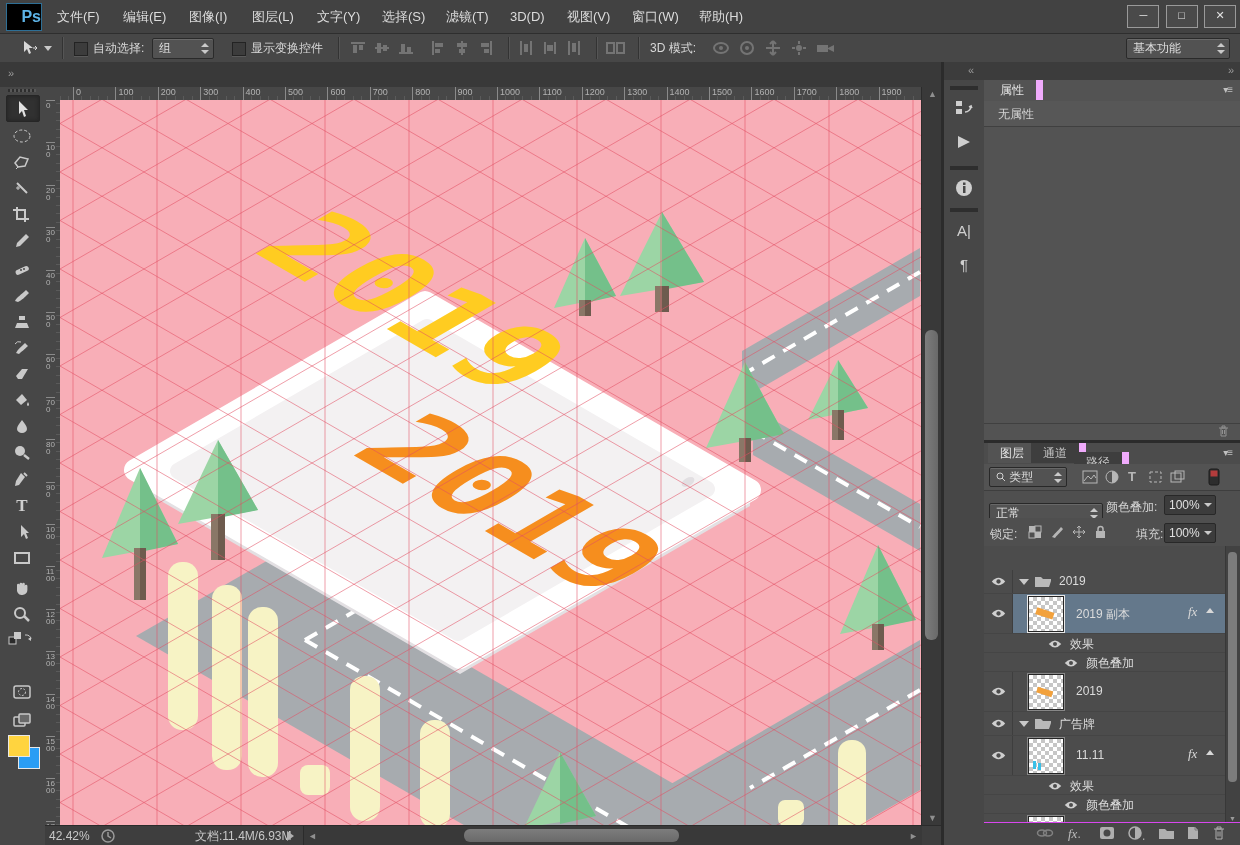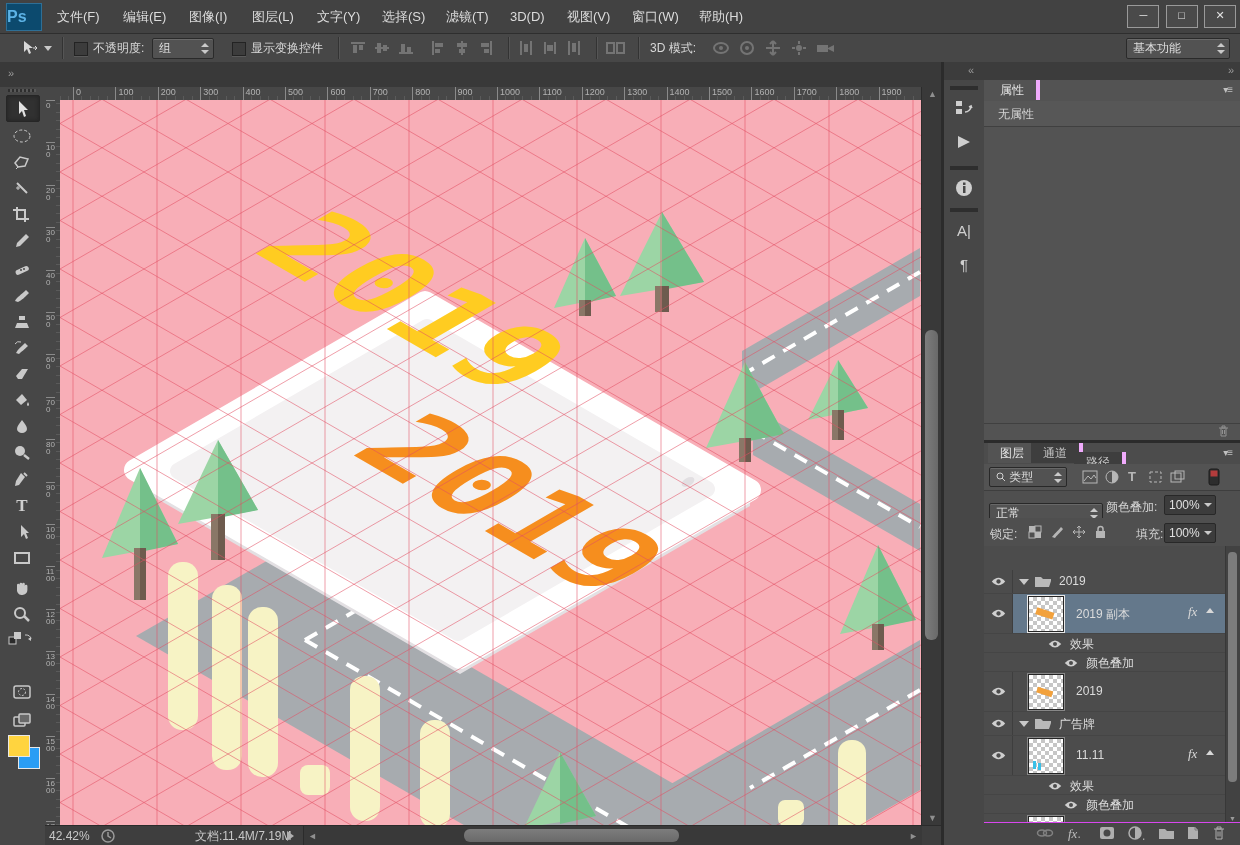--- a/index.html
+++ b/index.html
@@ -1,22 +1,22 @@
 <!DOCTYPE html>
 <html style="--c-background: #F8AEB7; --c-grid: #E14F63; --c-yellow: #FFCC21; --c-orange: #F68E1E; --c-cream: #F7F3C5; --c-road: #A7ABAF; --c-road_dash: #FFFFFF; --c-tree_light: #9CD5A5; --c-tree_dark: #74C08A; --c-trunk: #8A7767; --c-trunk_dark: #6E5B4E; --c-phone: #FFFFFF; --c-phone_side: #E3E0E3; --c-phone_screen: #F3F1F2;"><head>
 <meta charset="utf-8">
 <style>
   html,body{margin:0;padding:0;background:#222;}
   #app{position:relative;width:1240px;height:845px;background:#434343;overflow:hidden;
        font-family:"Liberation Sans",sans-serif;color:#d6d6d6;font-size:12px;-webkit-font-smoothing:antialiased;}
   .abs{position:absolute;}
   
   #menubar{left:0;top:0;width:1240px;height:33px;background:#424242;border-bottom:1px solid #2e2e2e;}
-  #pslogo{left:6px;top:3px;width:34px;height:26px;background:#0c4a6e;border:1px solid #2e6f96;color:#5db3e6;
-          font-weight:bold;font-size:16px;text-align:left;line-height:26px;}
+  #pslogo{left:6px;top:3px;width:34px;height:26px;background:#000000;border:1px solid #2e6f96;color:#5db3e6;
+          font-weight:bold;font-size:16px;text-align:right;line-height:26px;}
   .menuitem{position:absolute;top:0;height:33px;line-height:33px;padding:0 11px;color:#dcdcdc;font-size:13px;}
   #winctl{right:4px;top:5px;}
   .wbtn{display:inline-block;width:30px;height:21px;border:1px solid #9a9a9a;margin-left:3px;color:#e2e2e2;
         text-align:center;line-height:19px;font-size:11px;background:#4a4a4a;}
   
   #optionsbar{left:0;top:34px;width:1240px;height:28px;background:#474747;border-bottom:1px solid #2a2a2a;}
   .obar-sep{position:absolute;top:3px;width:1px;height:22px;background:#333;border-right:1px solid #555;}
   .checkbox{position:absolute;top:8px;width:12px;height:12px;background:#3c3c3c;border:1px solid #232323;box-shadow:0 1px 0 #5a5a5a;}
   .olabel{position:absolute;top:0;height:28px;line-height:28px;color:#d8d8d8;}
   .dropdown{position:absolute;background:#525252;border:1px solid #2a2a2a;border-radius:2px;height:19px;line-height:19px;
@@ -59,21 +59,21 @@
   #hscrolltrack{position:absolute;left:258px;top:0;width:618px;height:20px;background:#393939;border-left:1px solid #2b2b2b;}
   #hthumb{position:absolute;left:160px;top:3px;width:215px;height:13px;background:linear-gradient(#7d7d7d,#696969);border-radius:6px;}
   .statustext{position:absolute;top:0;height:20px;line-height:20px;color:#c8c8c8;font-size:12px;}
   
   #rightdivider{left:941px;top:62px;width:3px;height:783px;background:#2b2b2b;}
   #paneltopbar{left:944px;top:62px;width:296px;height:18px;background:#3c3c3c;border-bottom:1px solid #2b2b2b;}
   #panelstrip{left:944px;top:80px;width:40px;height:765px;background:#474747;border-right:1px solid #2e2e2e;}
   .stripbtn{position:absolute;left:0;width:40px;height:32px;display:flex;align-items:center;justify-content:center;color:#cfcfcf;}
   .stripgrp{position:absolute;left:6px;width:28px;height:2px;background:#2e2e2e;box-shadow:0 2px 0 #2e2e2e;}
   #panelcol{left:984px;top:80px;width:256px;height:765px;background:#474747;}
-  .ptab{position:absolute;height:20px;line-height:20px;padding:0 12px;color:#c4c4c4;background:#3e3e3e;border-right:4px solid #f0abfc;}
+  .ptab{position:absolute;height:20px;line-height:20px;padding:0 12px;color:#c4c4c4;background:#3e3e3e;border-right:7px solid #f0abfc;}
   .ptab.active{background:#535353;color:#e4e4e4;}
   .pmenuicon{position:absolute;color:#c0c0c0;font-size:10px;letter-spacing:-1px;}
   #propspanel{position:absolute;left:0;top:0;width:256px;height:360px;background:#535353;border-bottom:3px solid #2b2b2b;}
   #propsmsg{position:absolute;left:0;top:21px;width:256px;height:26px;line-height:26px;padding-left:14px;
             background:#575757;border-bottom:1px solid #404040;color:#d4d4d4;box-sizing:border-box;}
   #propsbottom{position:absolute;left:0;bottom:0;width:256px;height:16px;border-top:1px solid #404040;}
   
   #layerspanel{position:absolute;left:0;top:363px;width:256px;height:402px;background:#4c4c4c;}
   .lrowbar{position:absolute;left:0;width:256px;background:#474747;}
   .fieldbox{position:absolute;background:#525252;border:1px solid #282828;border-radius:2px;box-shadow:inset 0 1px 0 #686868;
@@ -144,21 +144,21 @@
   <div id="optionsbar" class="abs">
     <span class="abs" style="left:20px;top:5px">
       <svg width="20" height="18">
           <path d="M4,2 L4,13 L7,10 L9,15 L11,14 L9,9 L13,9 Z" fill="#d8d8d8"></path>
           <path d="M15,7 l2,2 -2,2 M13,9 h4" stroke="#d8d8d8" fill="none"></path>
         </svg>
     </span>
     <span class="abs" style="left:44px;top:12px;border-left:4px solid transparent;border-right:4px solid transparent;border-top:5px solid #c9c9c9"></span>
     <div class="obar-sep" style="left:62px"></div>
     <span class="checkbox" style="left:74px"></span>
-    <span class="olabel" style="left:93px">不透明度:</span>
+    <span class="olabel" style="left:93px">自动选择:</span>
     <div class="dropdown" style="left:152px;top:4px;width:48px">
       <span>组</span>
       <span class="updown"></span>
     </div>
     <span class="checkbox" style="left:232px"></span>
     <span class="olabel" style="left:251px">显示变换控件</span>
     <div class="obar-sep" style="left:338px"></div>
 
     <span class="gicon" style="left:350px"><svg width="16" height="16">
           <rect x="1" y="2" width="14" height="2" fill="#9a9a9a"></rect>
@@ -501,21 +501,21 @@
     <span class="sarrow" style="top:2px">▲</span>
     <div id="vthumb"></div>
     <span class="sarrow" style="bottom:2px">▼</span>
   </div>
   <div id="statusrow" class="abs">
     <span class="statustext" style="left:4px">42.42%</span>
     <span class="abs" style="left:56px;top:3px"><svg width="14" height="14">
           <circle cx="7" cy="7" r="6" fill="none" stroke="#9a9a9a" stroke-width="1.5"></circle>
           <path d="M7,3 V7 L10,9" stroke="#9a9a9a" fill="none" stroke-width="1.5"></path>
         </svg></span>
-    <span class="statustext" style="left:150px">文档:11.4M/7.19M</span>
+    <span class="statustext" style="left:150px">文档:11.4M/6.93M</span>
     <span class="abs" style="left:242px;top:5px;width:0;height:0;border-top:5px solid transparent;border-bottom:5px solid transparent;border-left:7px solid #b0b0b0"></span>
     <div id="hscrolltrack">
       <span class="abs" style="left:4px;top:5px;color:#8f8f8f;font-size:9px">◄</span>
       <div id="hthumb"></div>
       <span class="abs" style="right:4px;top:5px;color:#8f8f8f;font-size:9px">►</span>
     </div>
   </div>
 
   <div id="rightdivider" class="abs"></div>
   <div id="panelstrip" class="abs">

